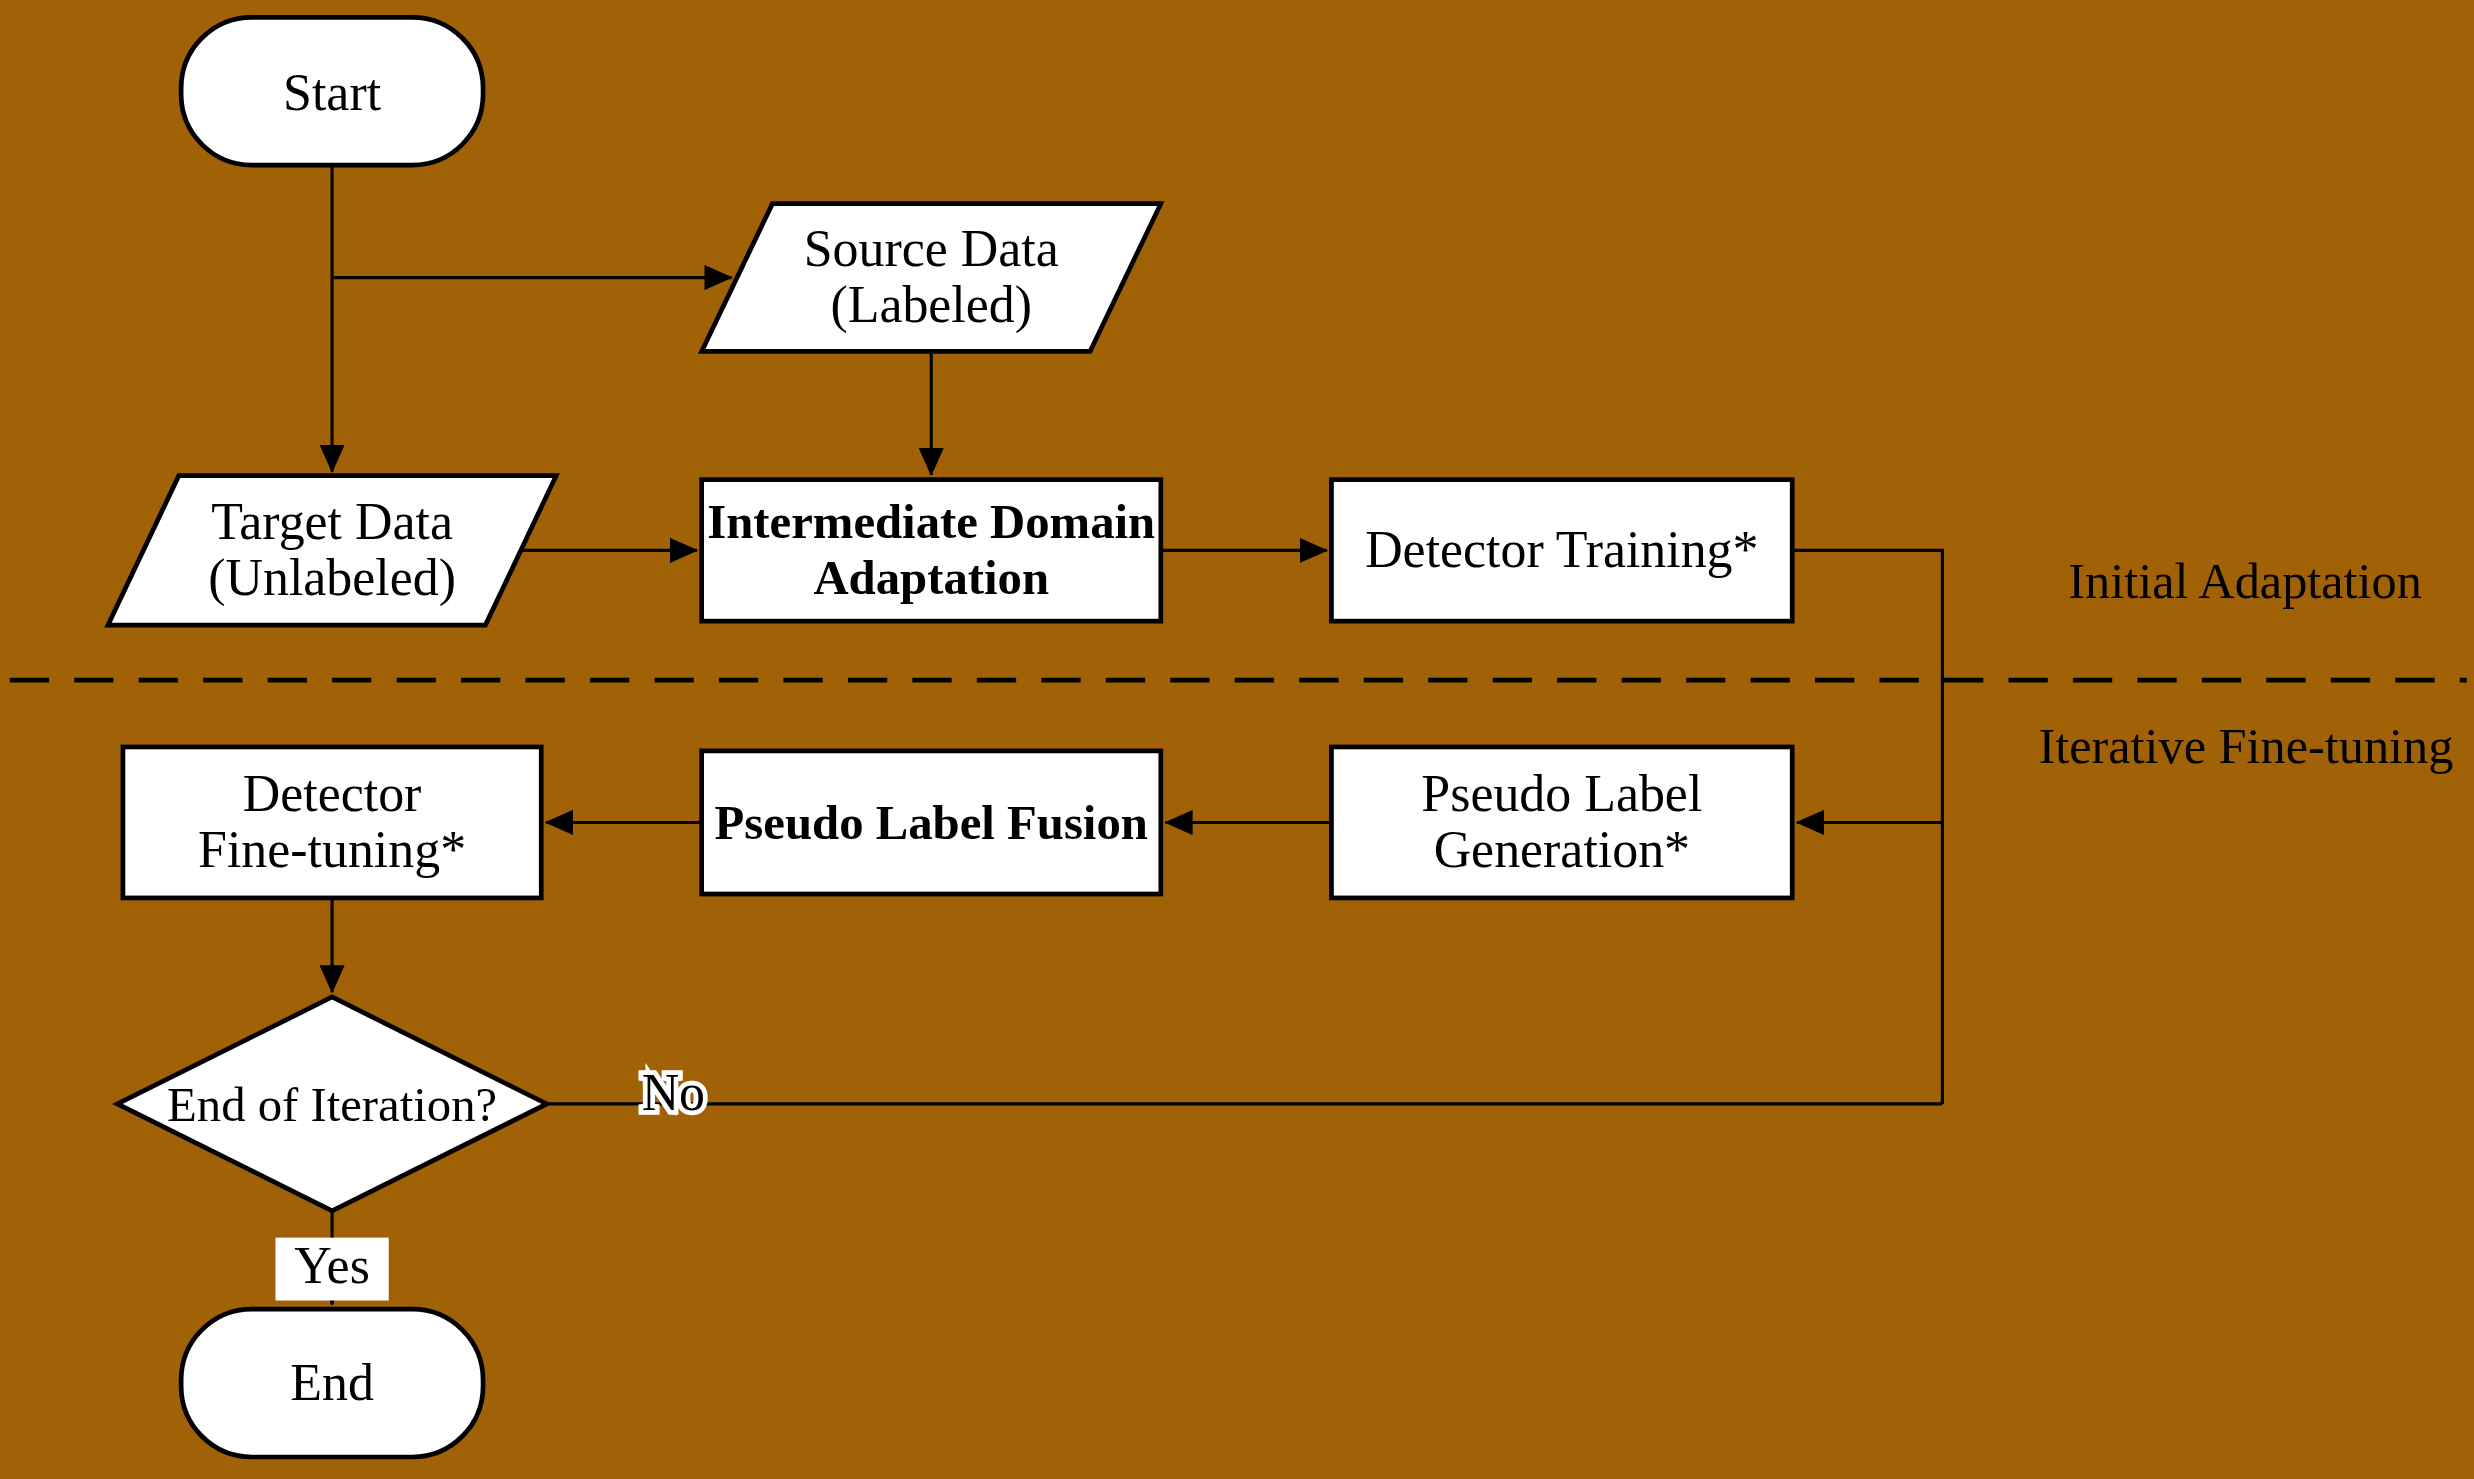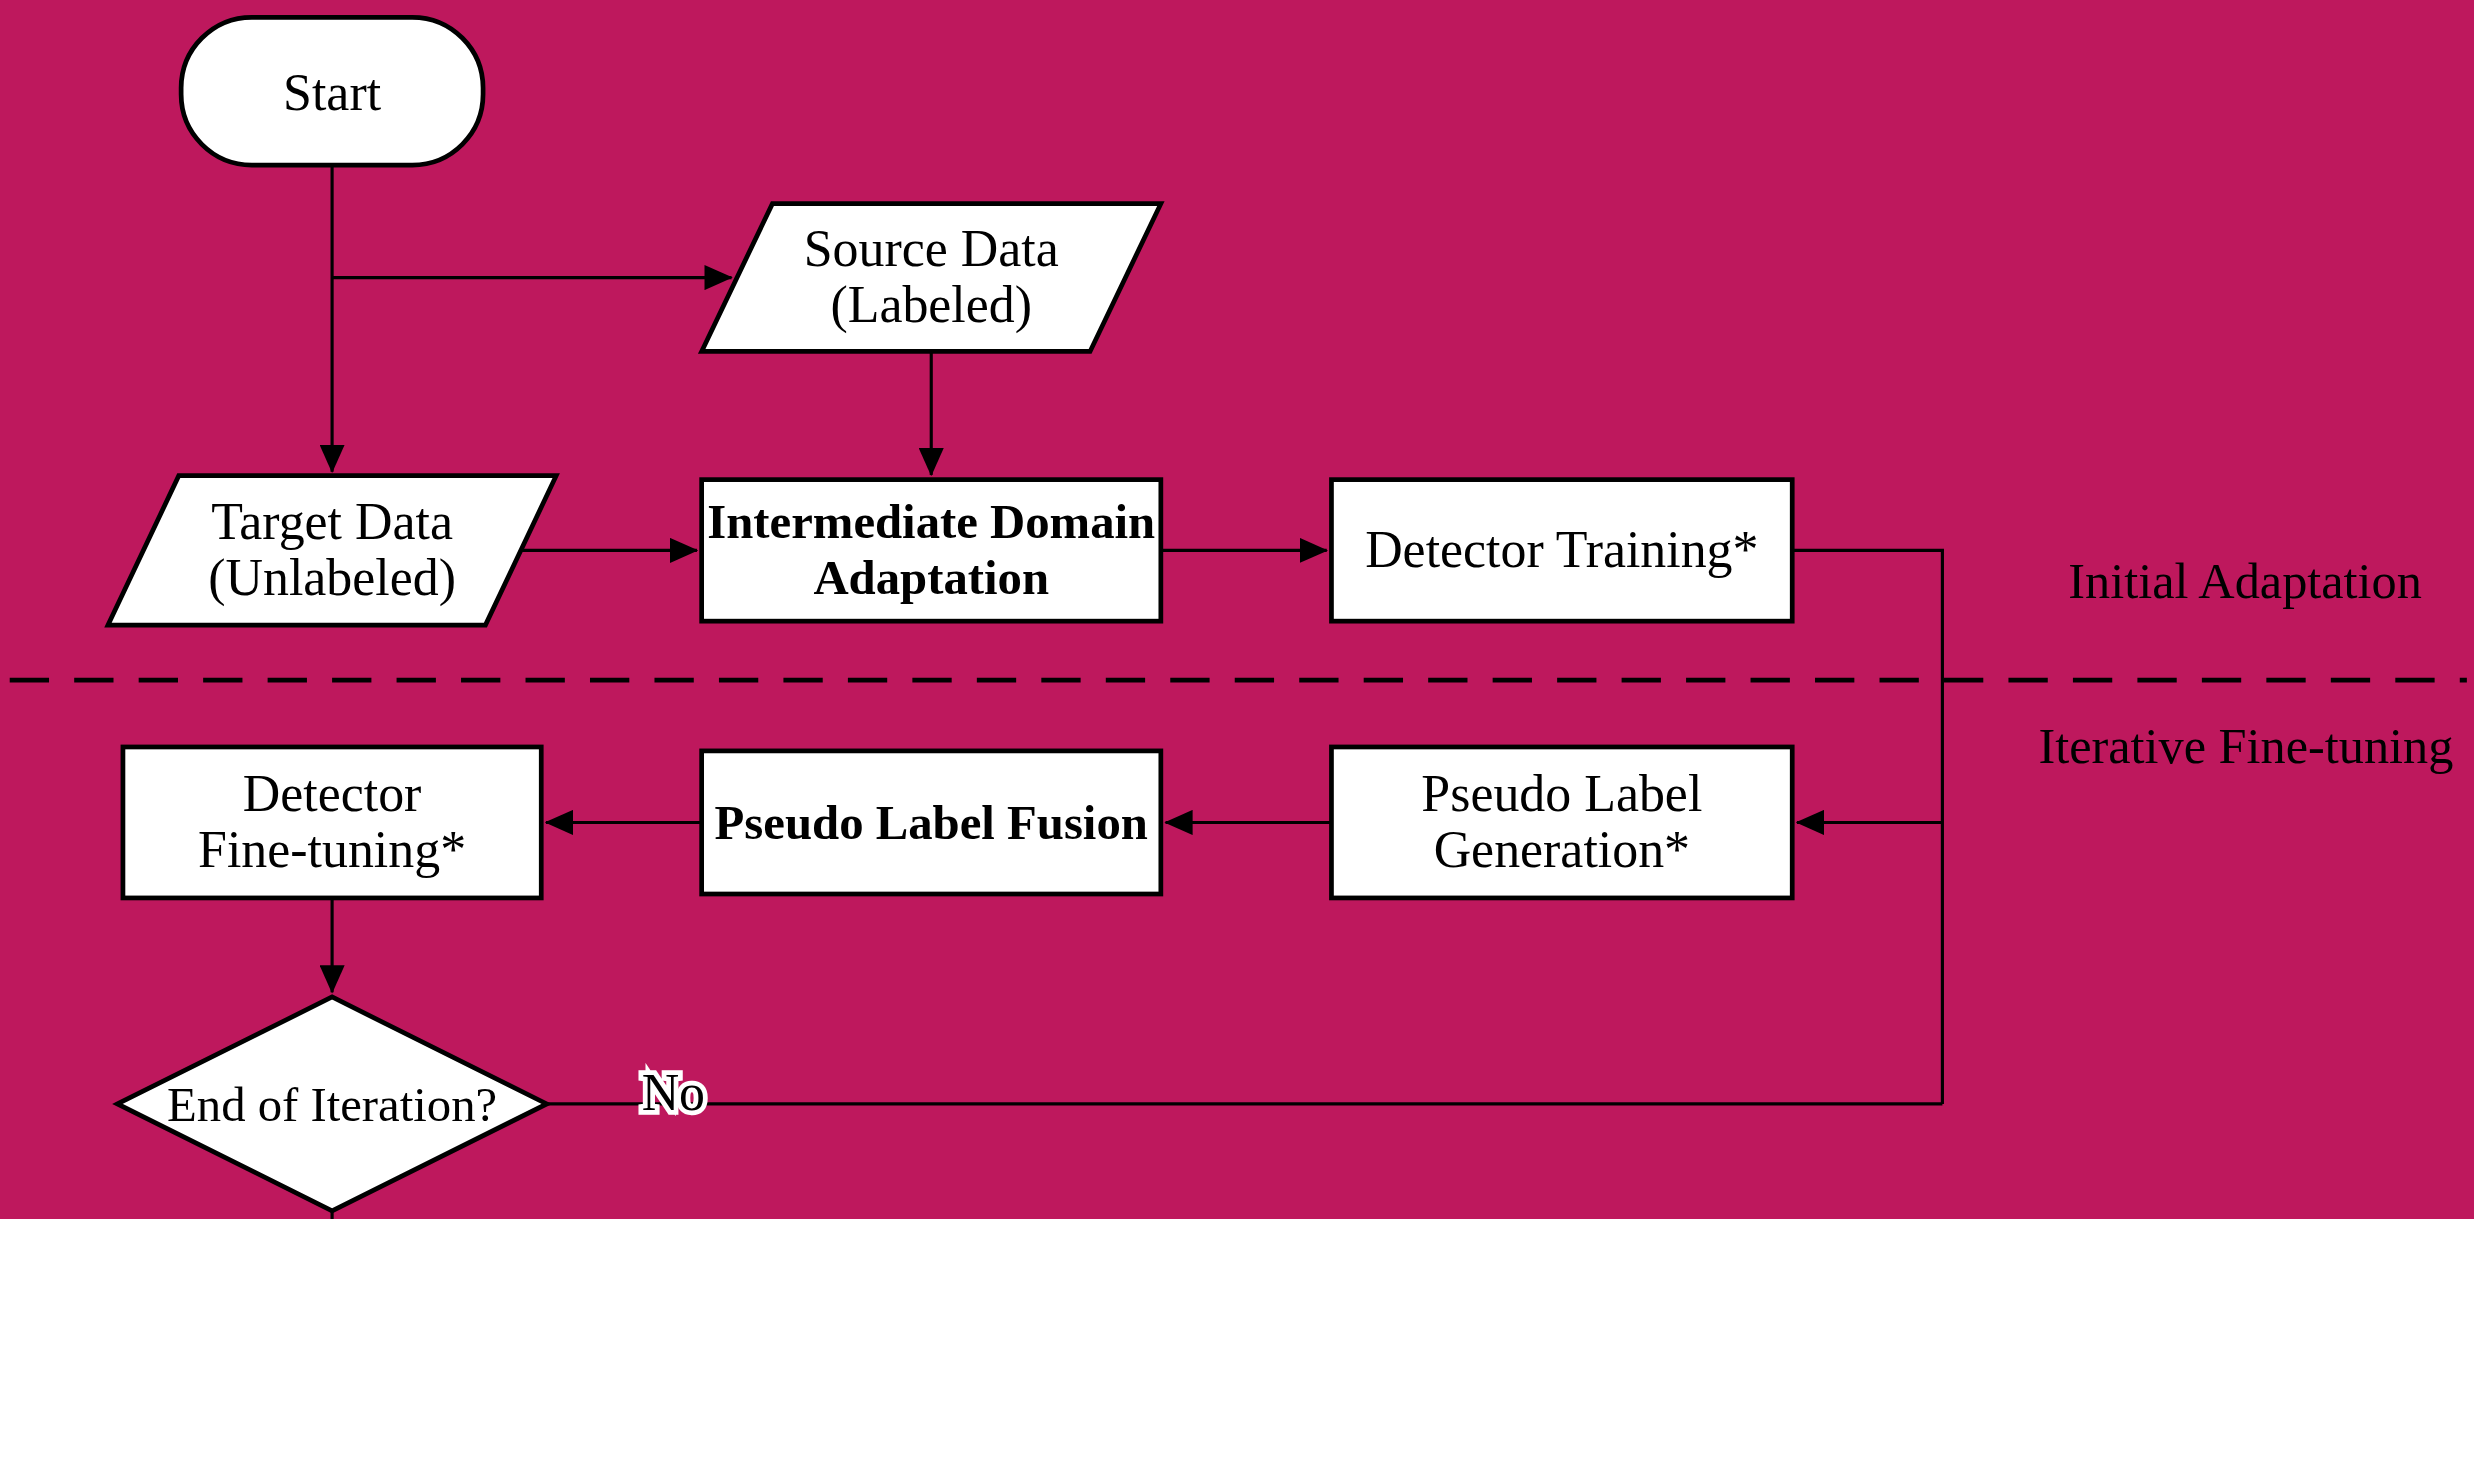--- a/index.html
+++ b/index.html
@@ -3,22 +3,22 @@
 <meta charset="utf-8">
 <style>
   html, body {
     margin: 0;
     padding: 0;
     background: #ffffff;
   }
   .canvas {
     position: relative;
     width: 2475px;
-    height: 1219px;
-    background: #be185d;
+    height: 1479px;
+    background: #a16207;
     font-family: "Liberation Serif", "DejaVu Serif", serif;
   }
   svg { display: block; }
   .shape {
     fill: #ffffff;
     stroke: #000000;
     stroke-width: 6;
   }
   .edge {
     fill: none;

